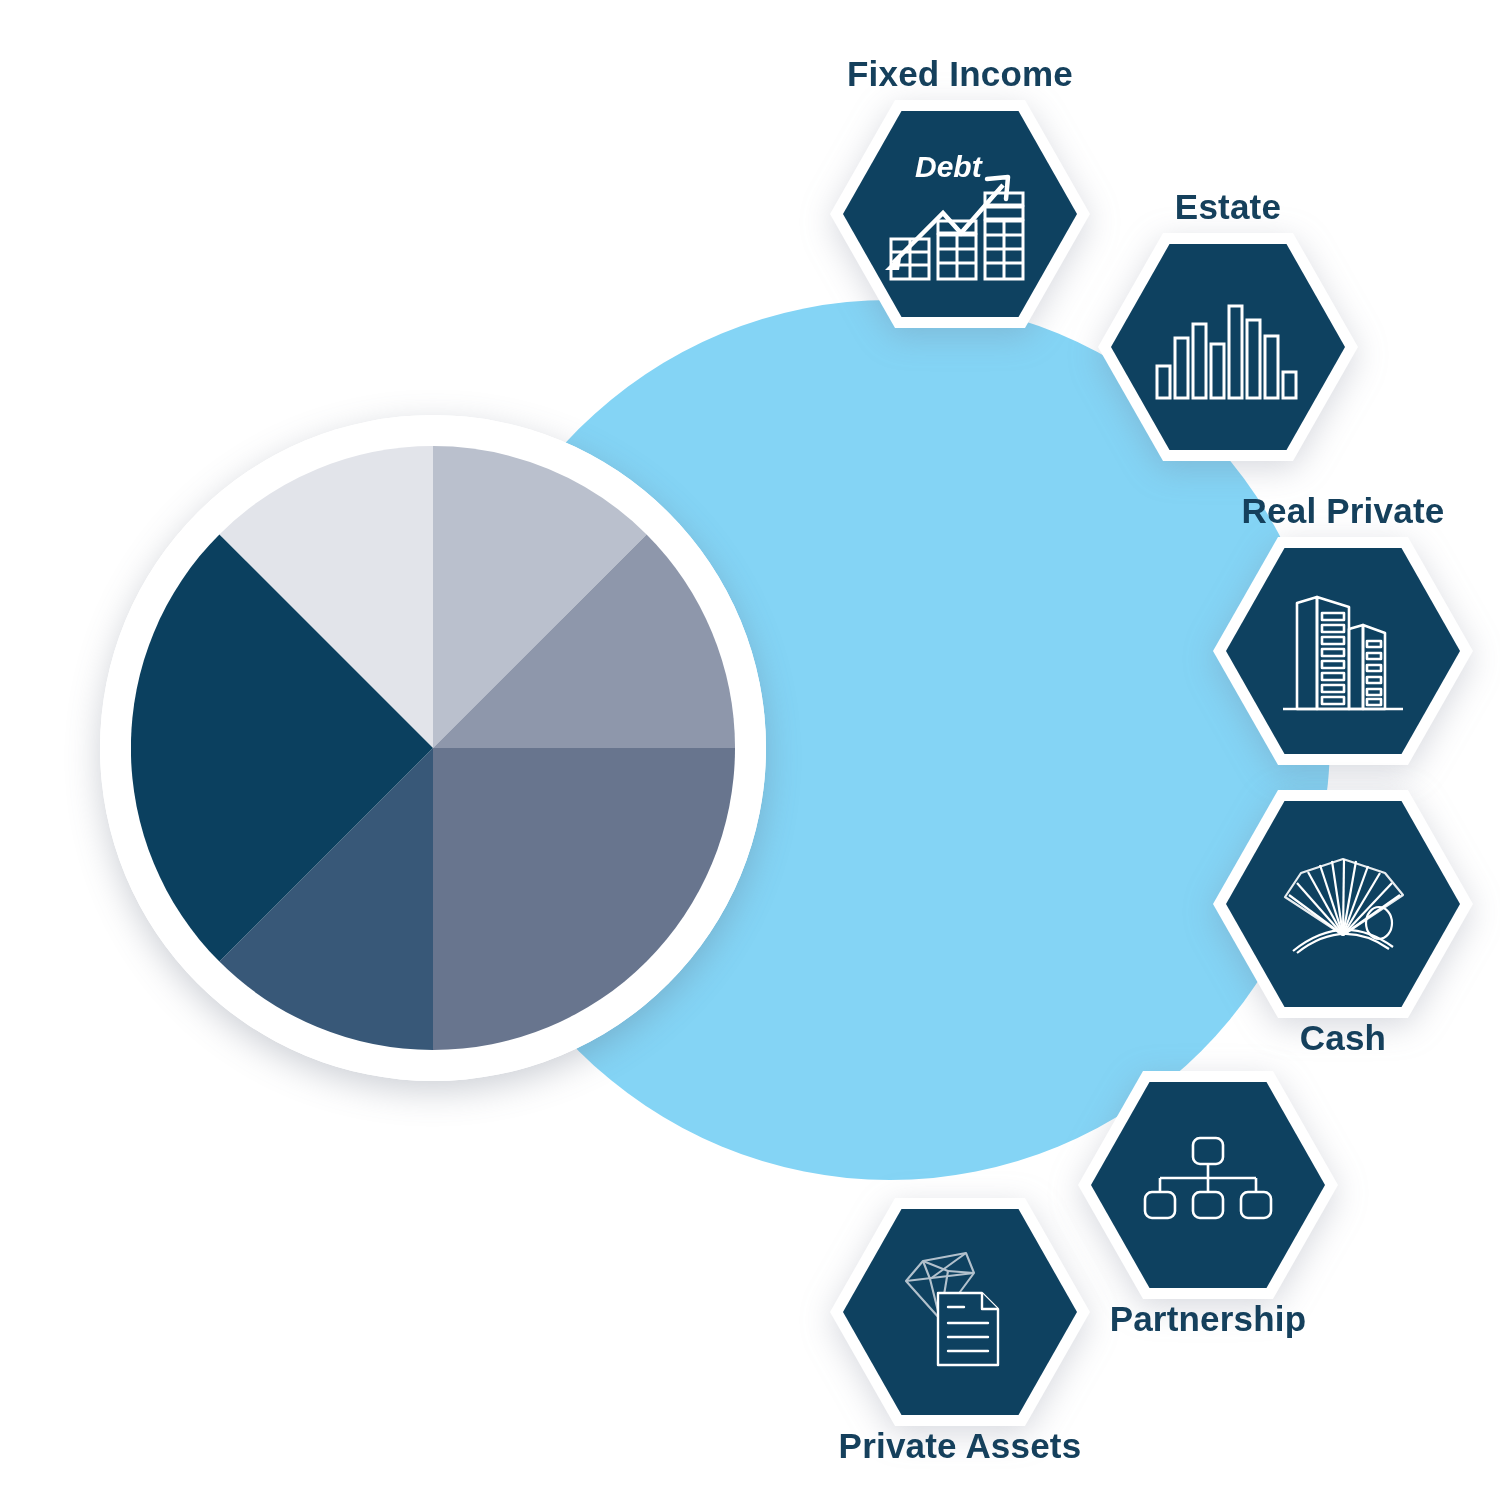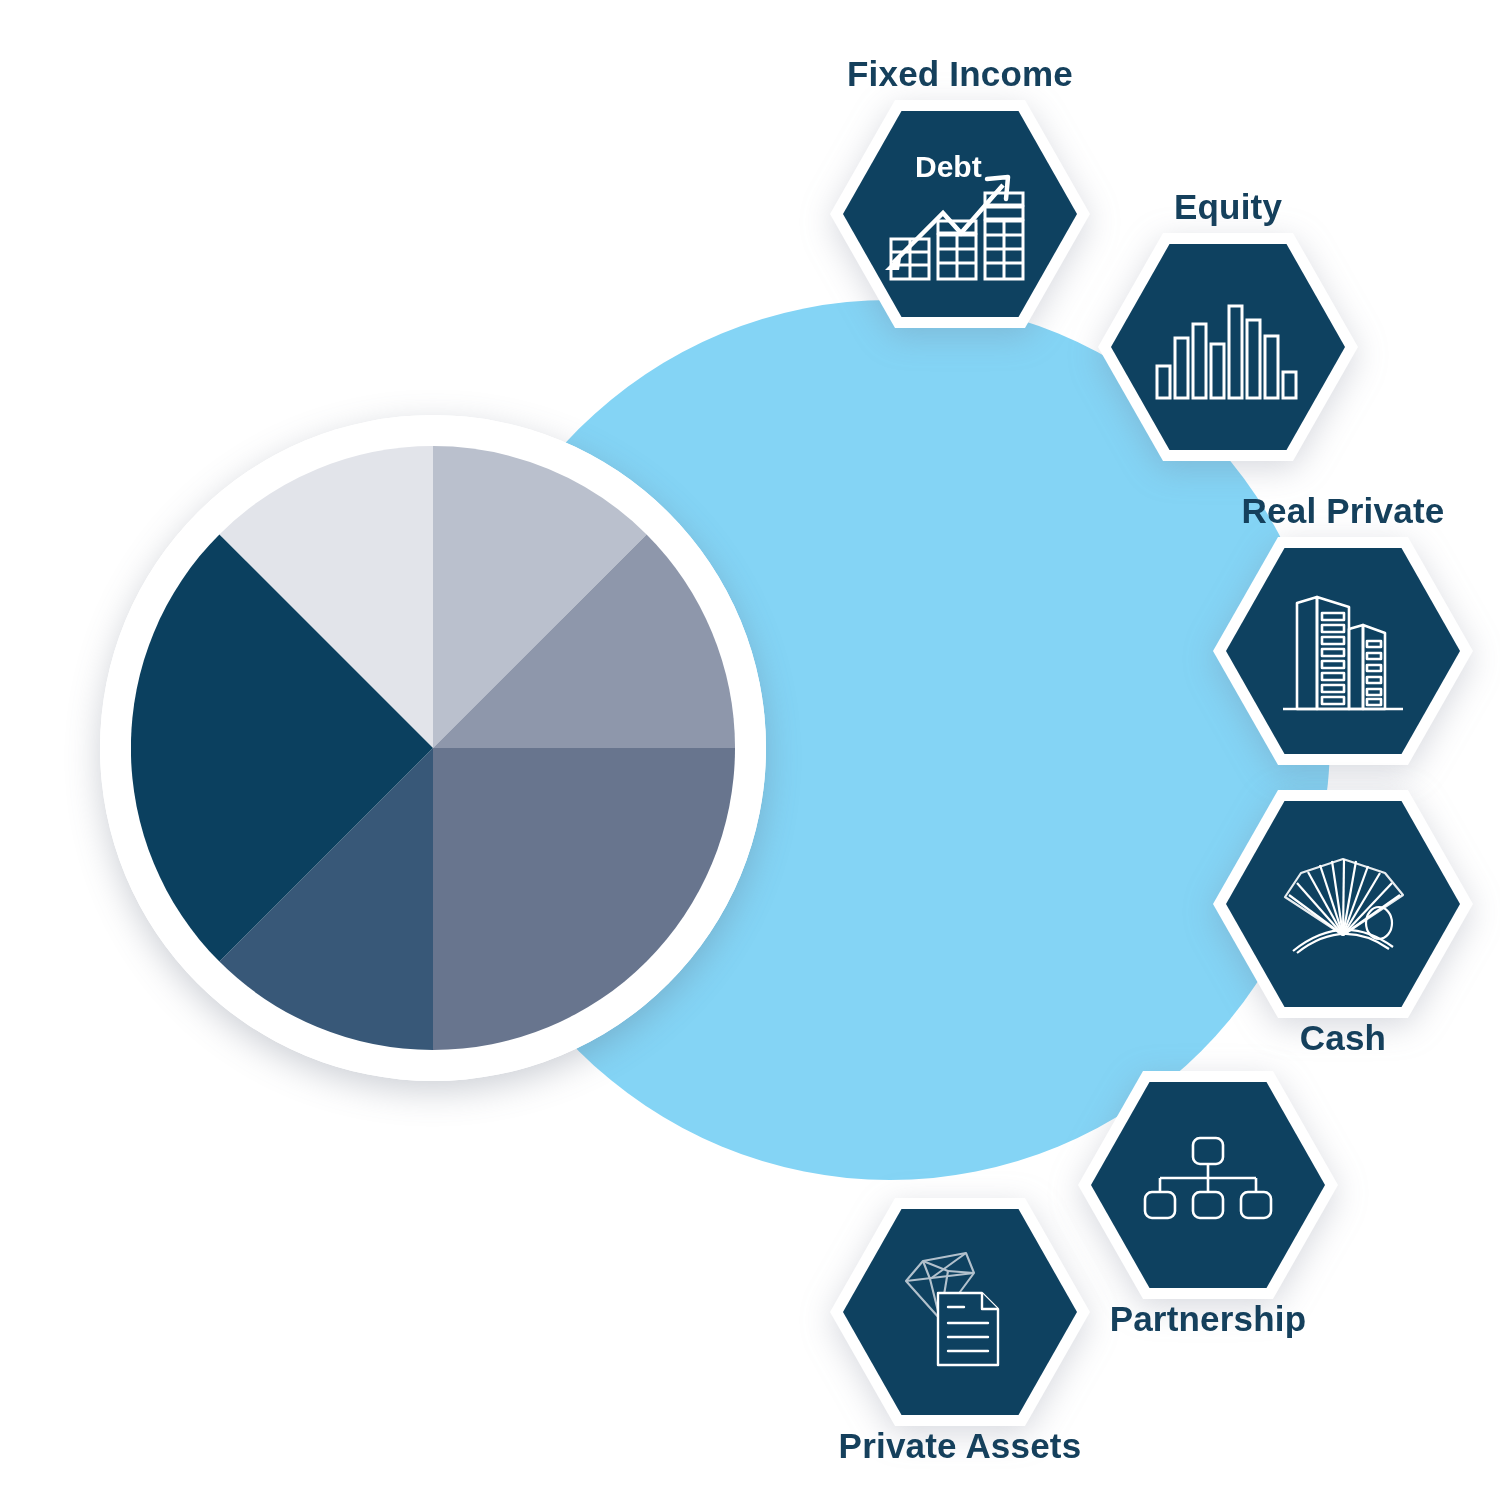--- a/index.html
+++ b/index.html
@@ -86,20 +86,21 @@
   }
   .hex-icon {
     position: absolute;
     left: 0;
     top: 0;
     width: 234px;
     height: 206px;
     display: flex;
     align-items: center;
     justify-content: center;
+    font-style: italic;
   }
   .node-label {
     position: absolute;
     left: 50%;
     transform: translateX(-50%);
     white-space: nowrap;
     color: #15405c;
     font-size: 35px;
     font-weight: bold;
     font-family: "Liberation Sans", sans-serif;
@@ -163,21 +164,21 @@
               <line x1="110" y1="124" x2="148" y2="124"></line>
               <line x1="129" y1="82" x2="129" y2="140"></line>
             </g>
           </svg>
         </div>
       </div>
     </div>
   </div>
 
   <div class="node" style="left:1098px; top:233px;">
-    <div class="node-label label-above">Equity</div>
+    <div class="node-label label-above">Estate</div>
     <div class="hex-outer">
       <div class="hex-white"></div>
       <div class="hex-fill">
         <div class="hex-icon">
           <svg width="150" height="110" viewBox="0 0 150 110">
             <g stroke="#ffffff" stroke-width="3" fill="none">
               <rect x="4" y="74" width="13" height="32"></rect>
               <rect x="22" y="46" width="13" height="60"></rect>
               <rect x="40" y="32" width="13" height="74"></rect>
               <rect x="58" y="52" width="13" height="54"></rect>

